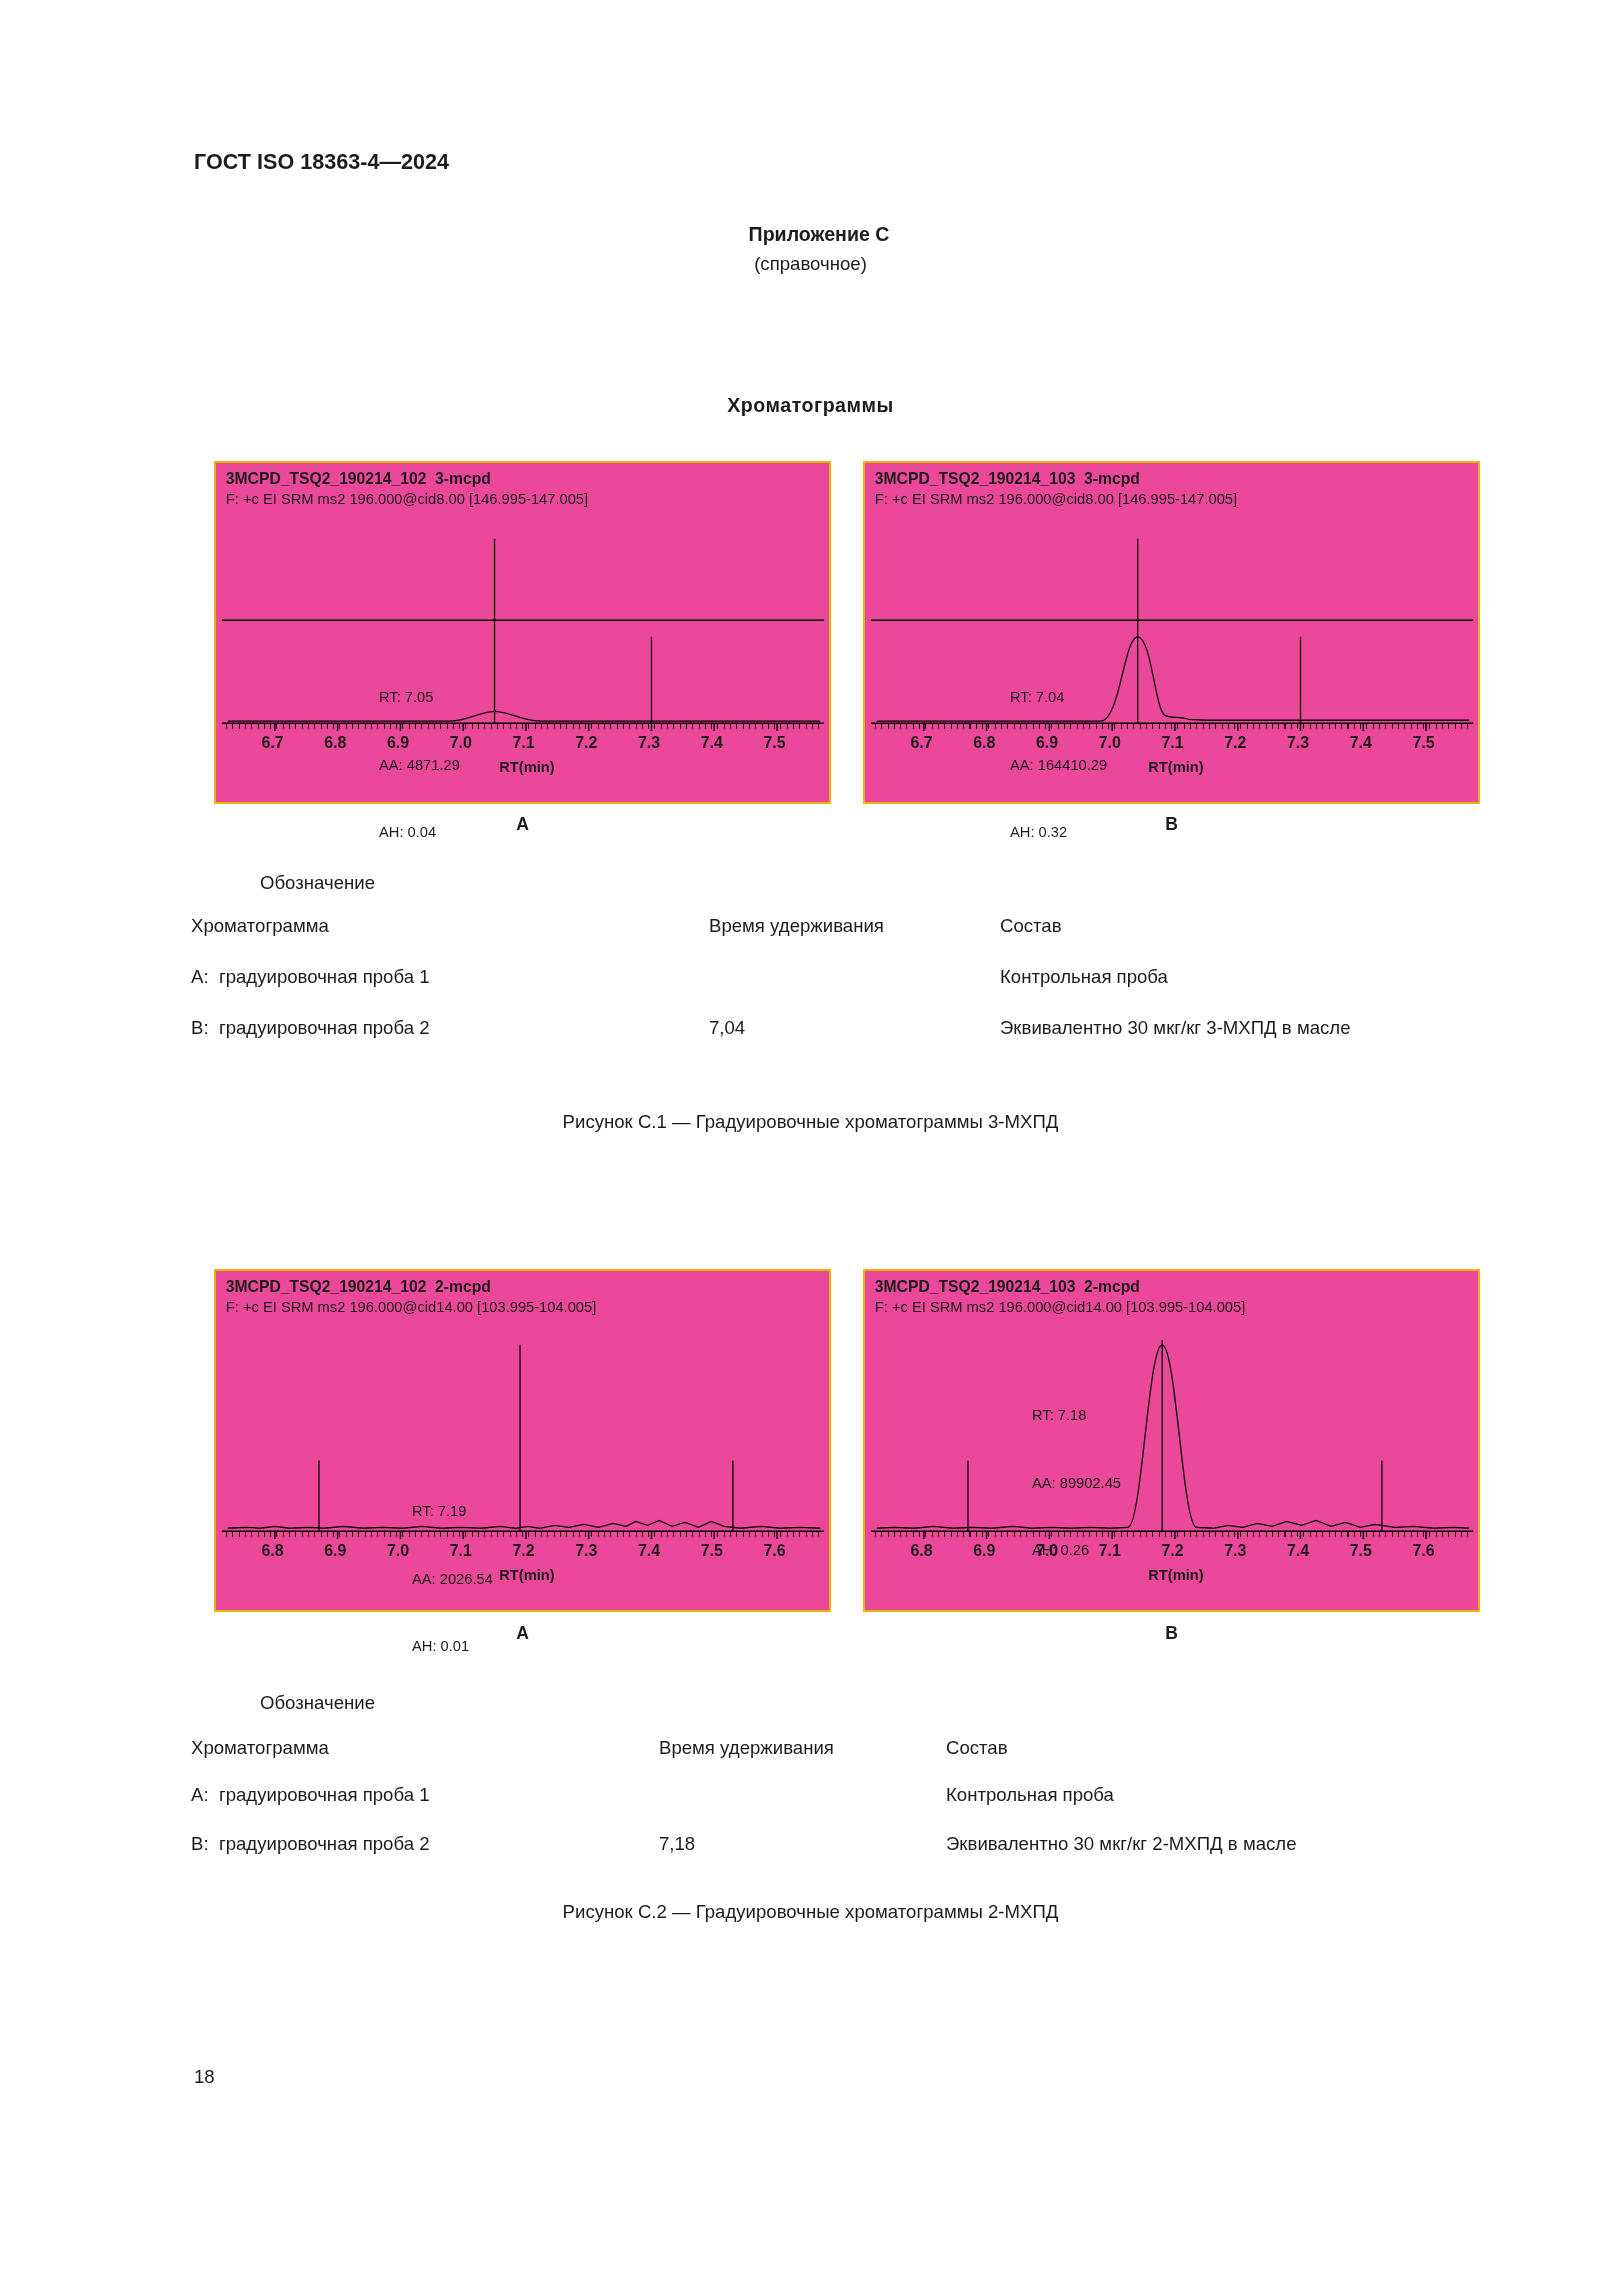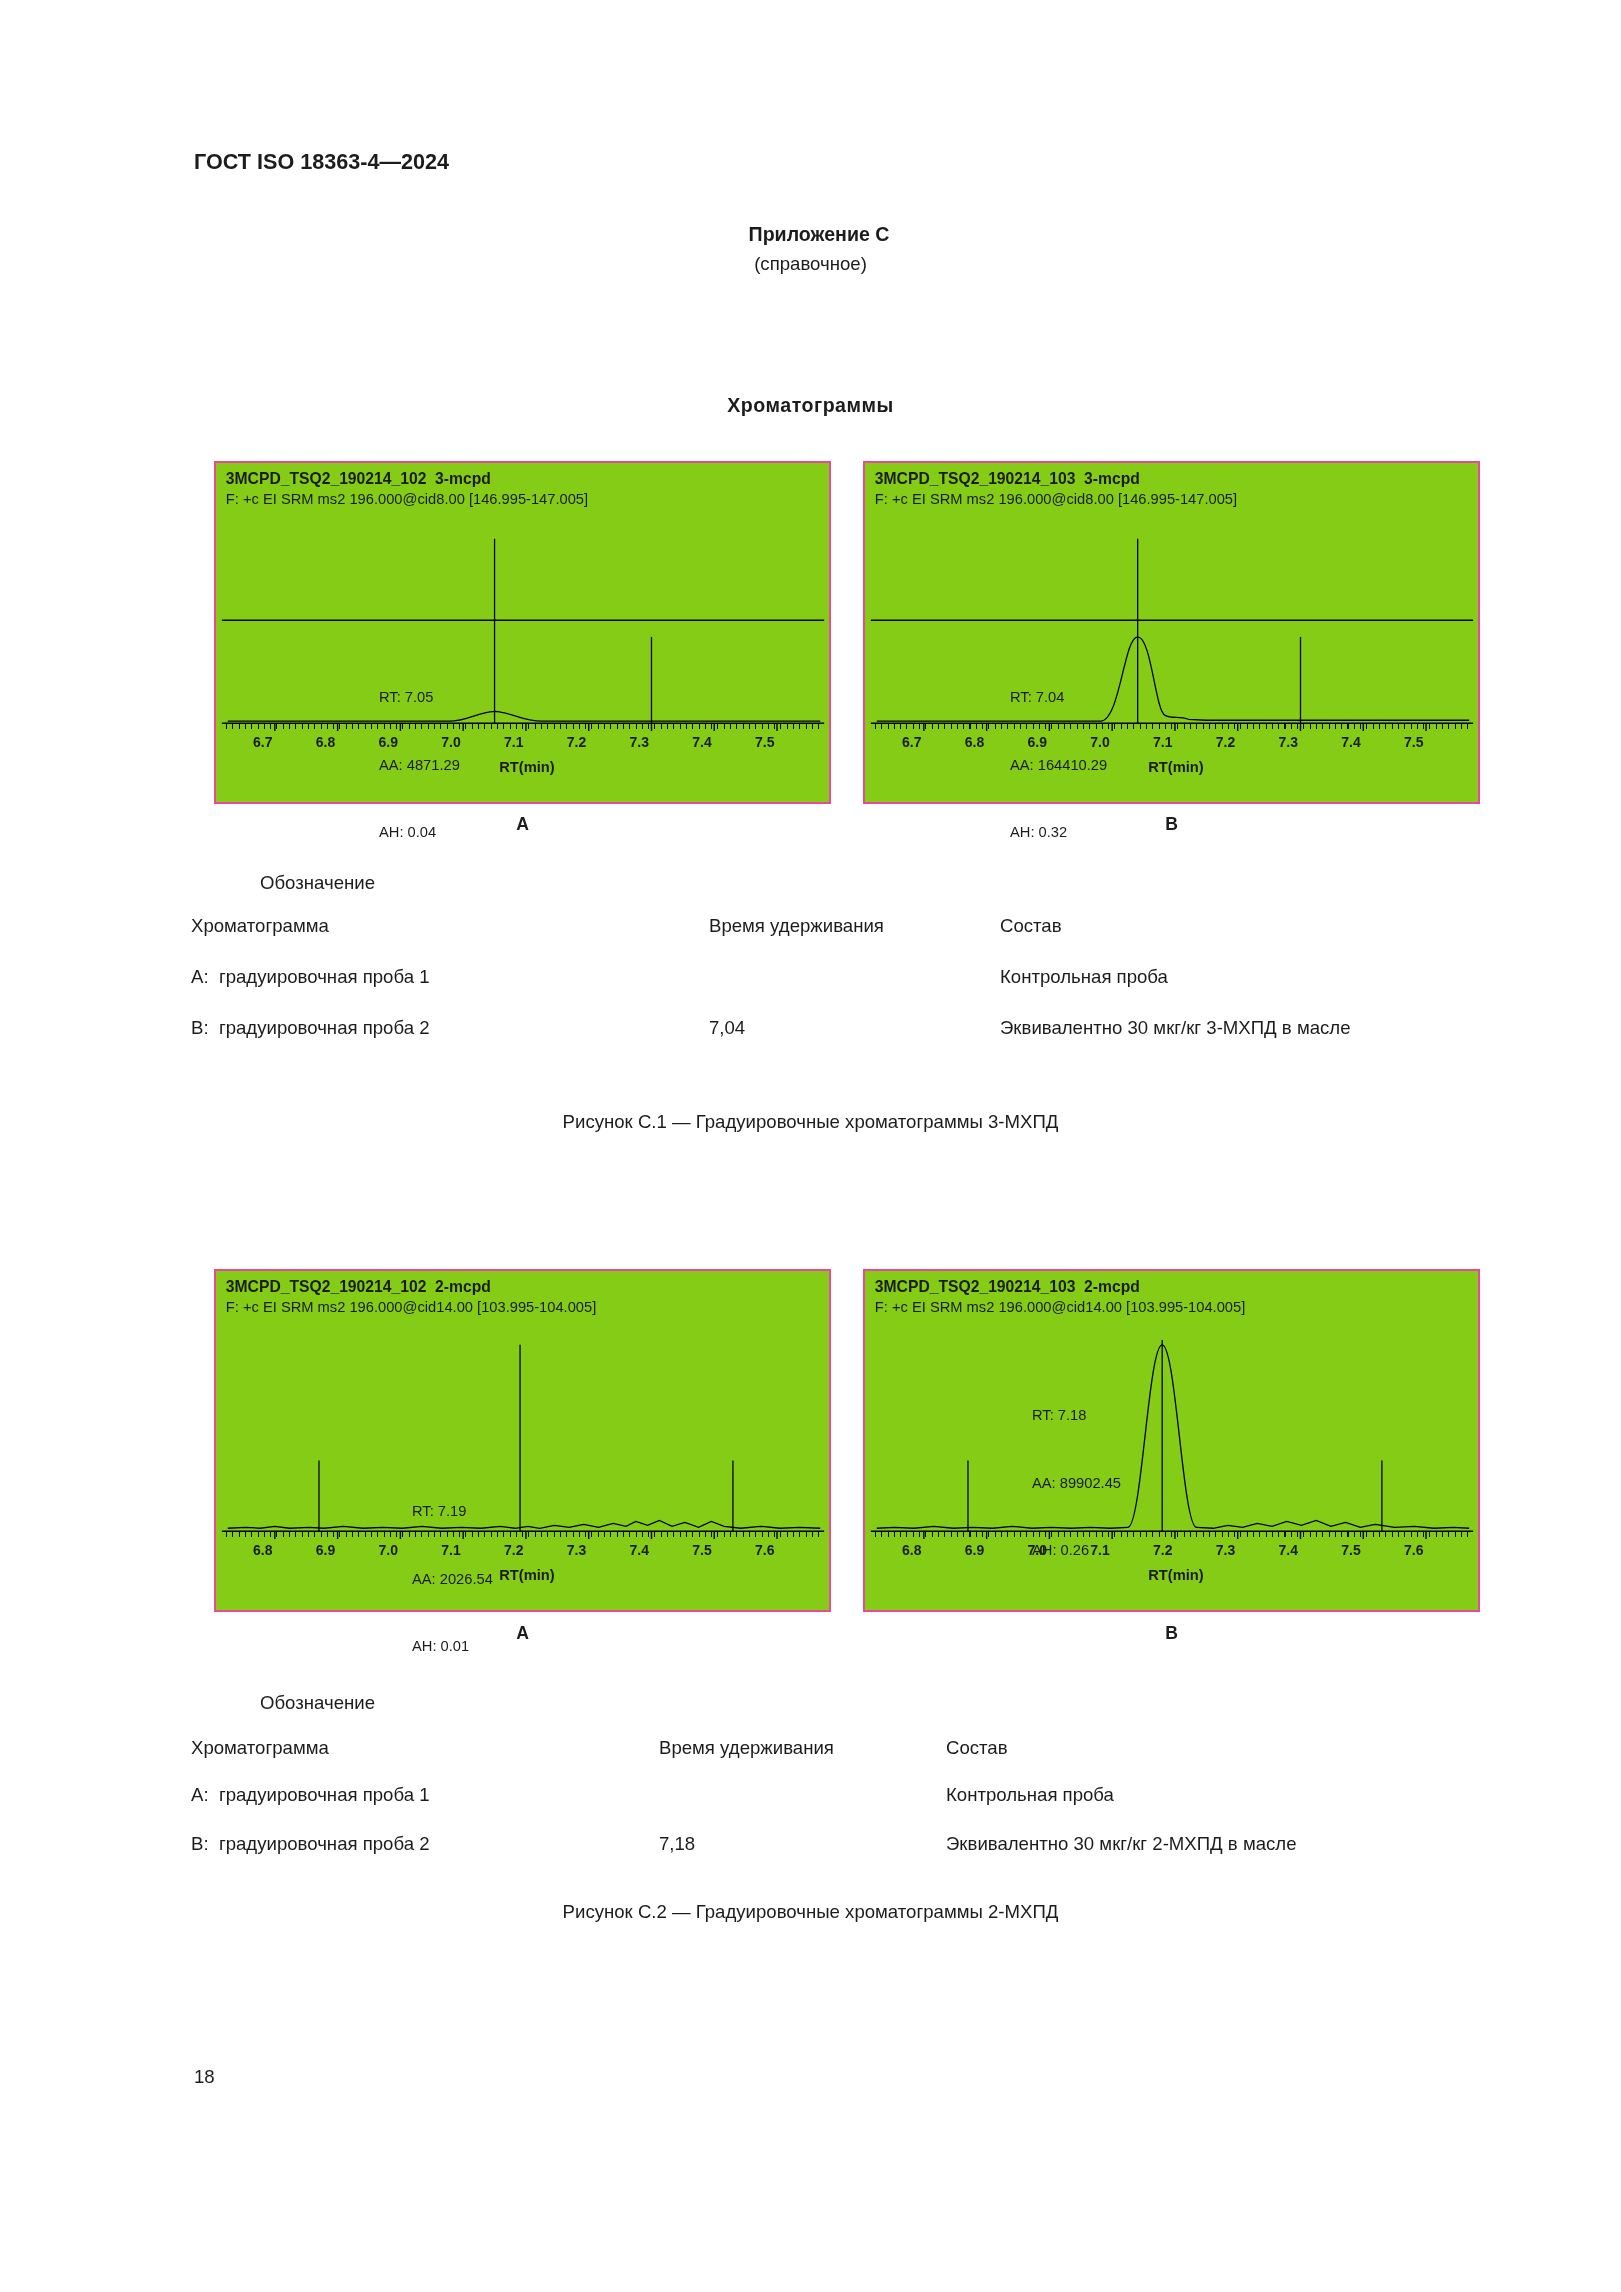--- a/index.html
+++ b/index.html
@@ -12,35 +12,35 @@
   .abs { position:absolute; }
   .center { left:0; width:1621px; text-align:center; }
 
   .doc-header { left:194px; top:149px; font-size:21.6px; font-weight:bold; }
   .appendix { top:223px; font-size:19.6px; font-weight:bold;padding-left:17px; }
   .appendix-note { top:253px; font-size:18.6px; }
   .section-title { top:394px; font-size:19.6px; font-weight:bold; letter-spacing:0.5px; }
 
   .chart-box {
     position:absolute; width:617px; height:343px;
-    border:2px solid #ec4899; background:#84cc16;
+    border:2px solid #eab308; background:#ec4899;
   }
   .chart-title { position:absolute; left:9.8px; top:6.9px; font-size:15.7px; font-weight:bold; white-space:pre; }
   .chart-filter { position:absolute; left:9.8px; top:28px; font-size:14.7px; white-space:pre; }
   .plot-svg { position:absolute; left:0; top:64px; }
   .annot { position:absolute; font-size:14.7px; line-height:22.5px; white-space:pre; }
   .minor-ticks {
     position:absolute; left:9.8px; top:261px; width:594px; height:4.9px;
     background:repeating-linear-gradient(to right,#000 0 1px,transparent 1px 6.3px);
   }
   .ticks {
     position:absolute; left:37px; top:271px; width:541px;
     display:flex; justify-content:space-between;
   }
-  .ticks .tick { width:39px; text-align:left; font-size:14px; font-weight:bold; }
+  .ticks .tick { width:39px; text-align:center; font-size:16px; font-weight:bold; }
   .xlabel { position:absolute; left:0; top:296px; width:622px; text-align:center; font-size:14.7px; font-weight:bold; }
   .panel-label { position:absolute; width:617px; text-align:center; font-size:17.6px; font-weight:bold; }
 
   .legend-heading { font-size:18.6px; }
   .legend-cell { position:absolute; font-size:18.6px; white-space:pre; }
   .caption { font-size:18.6px; }
   .page-number { left:194px; top:2066px; font-size:18.6px; }
 </style>
 </head>
 <body>

